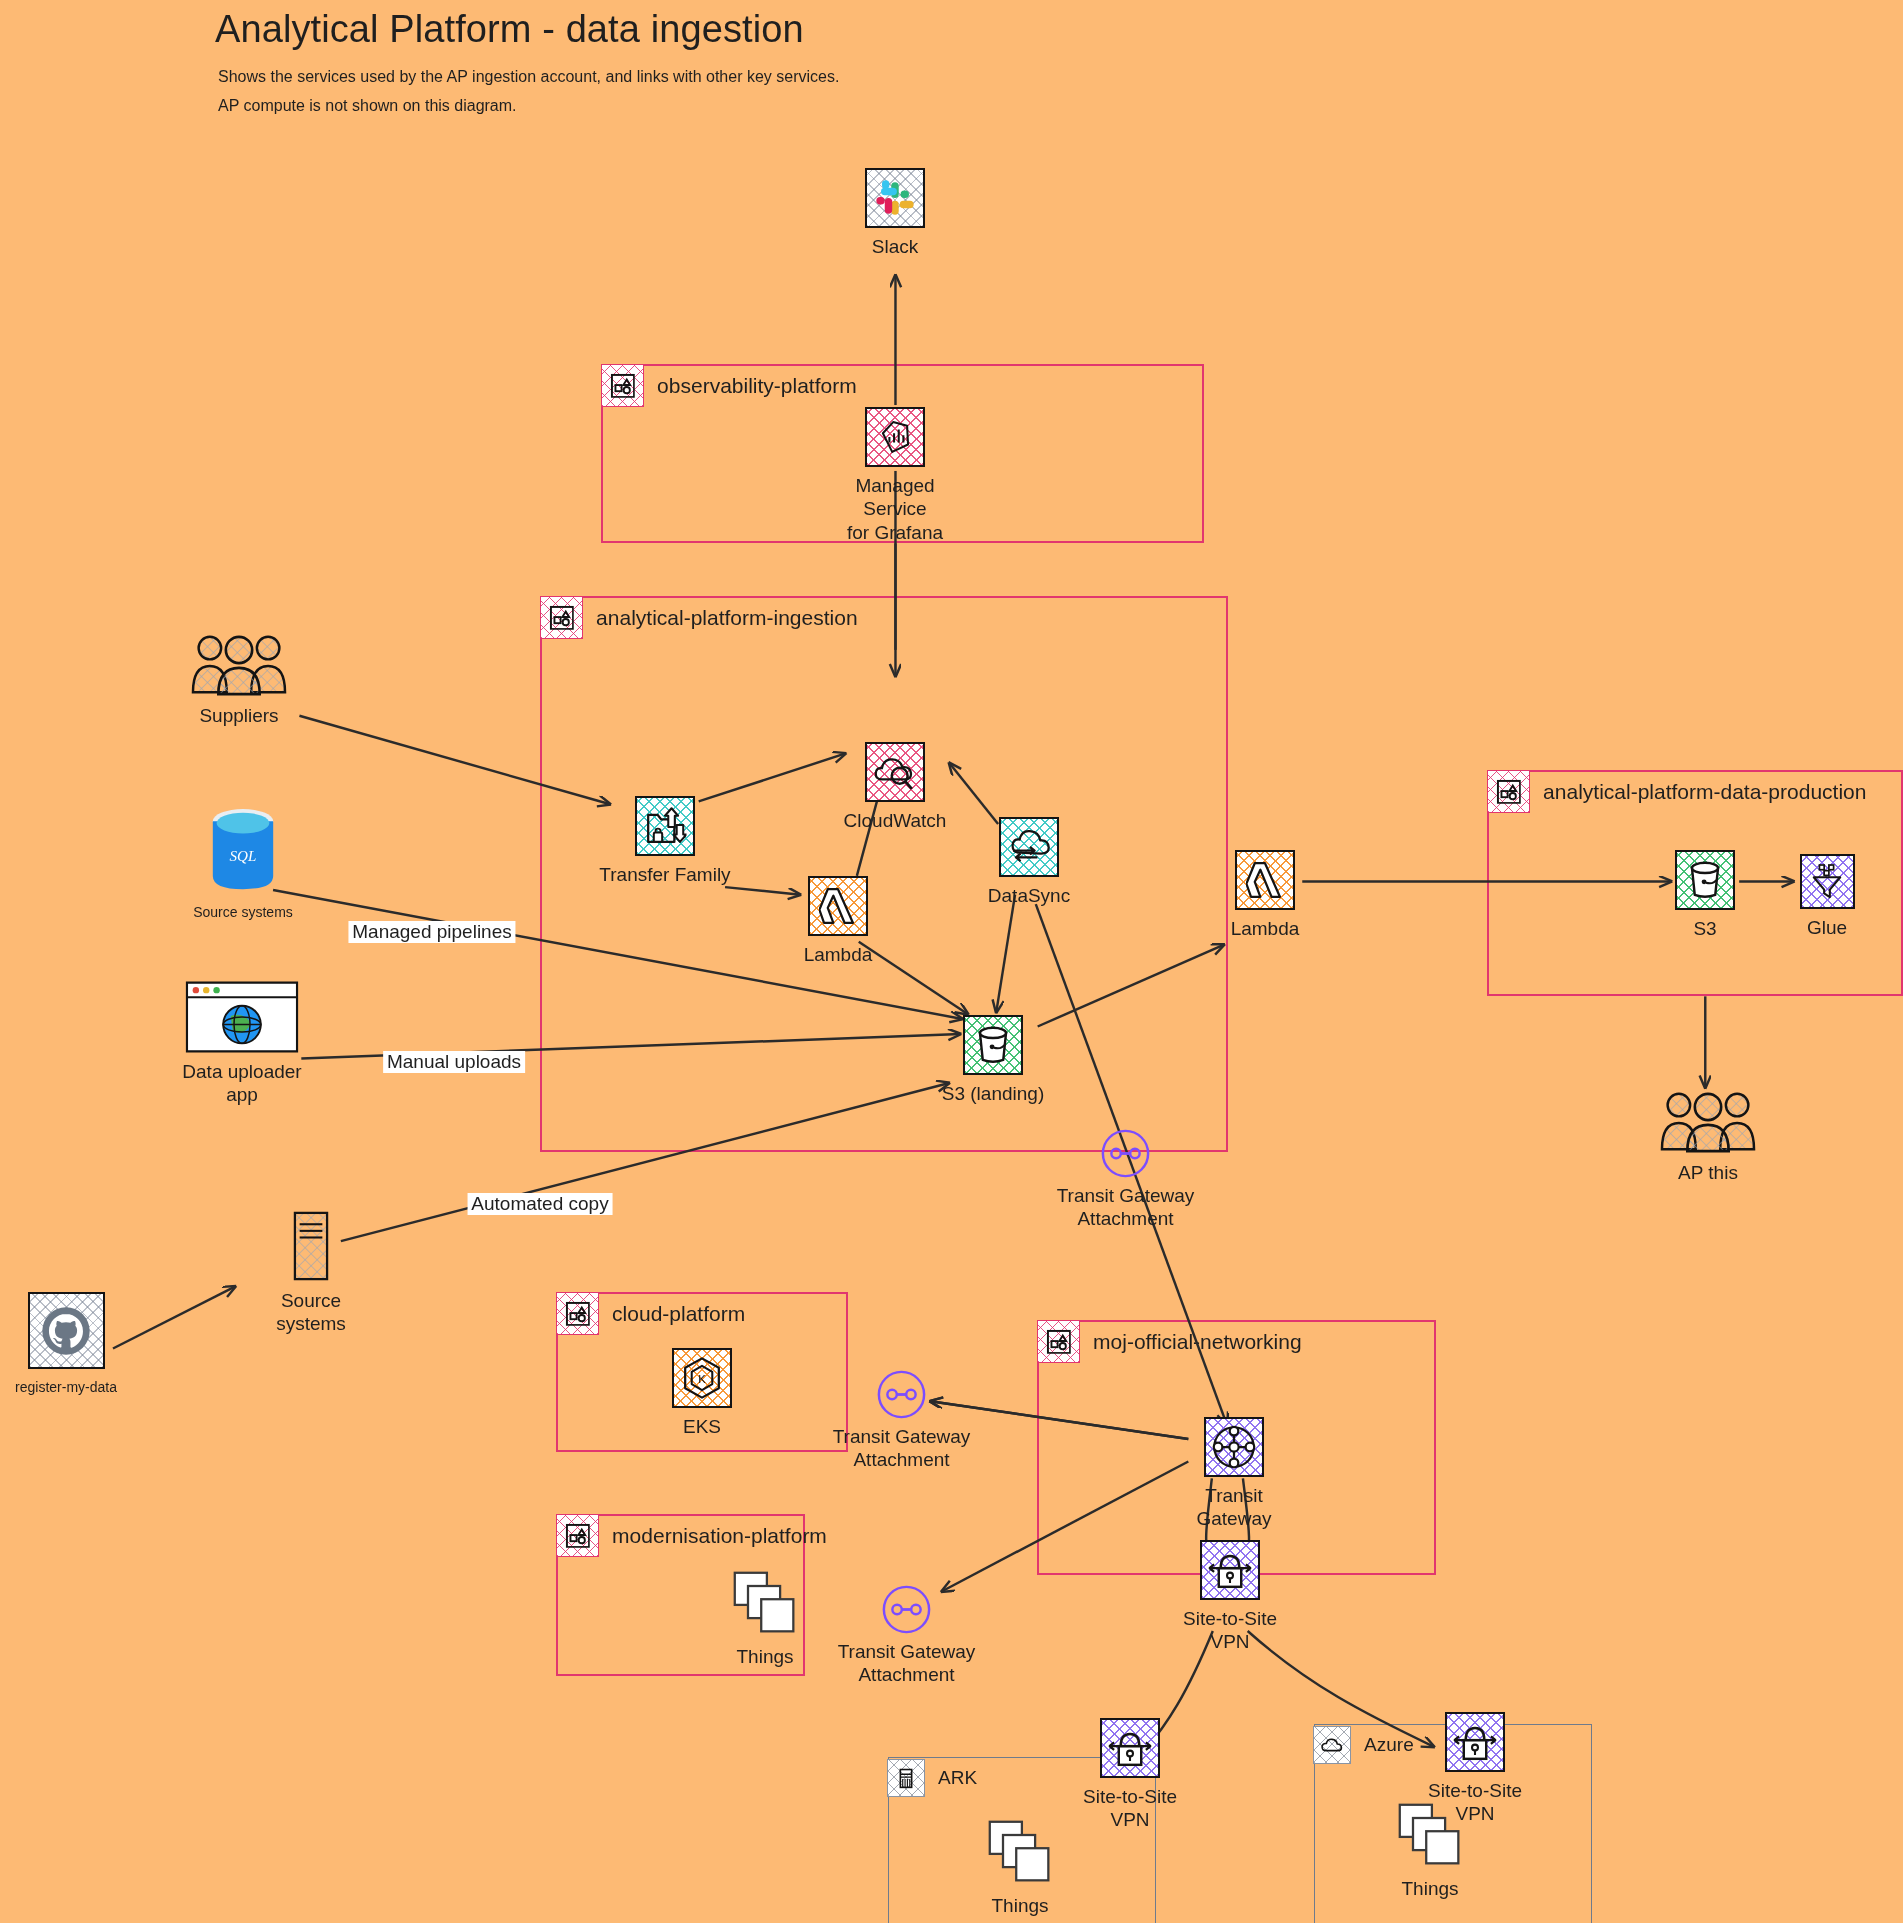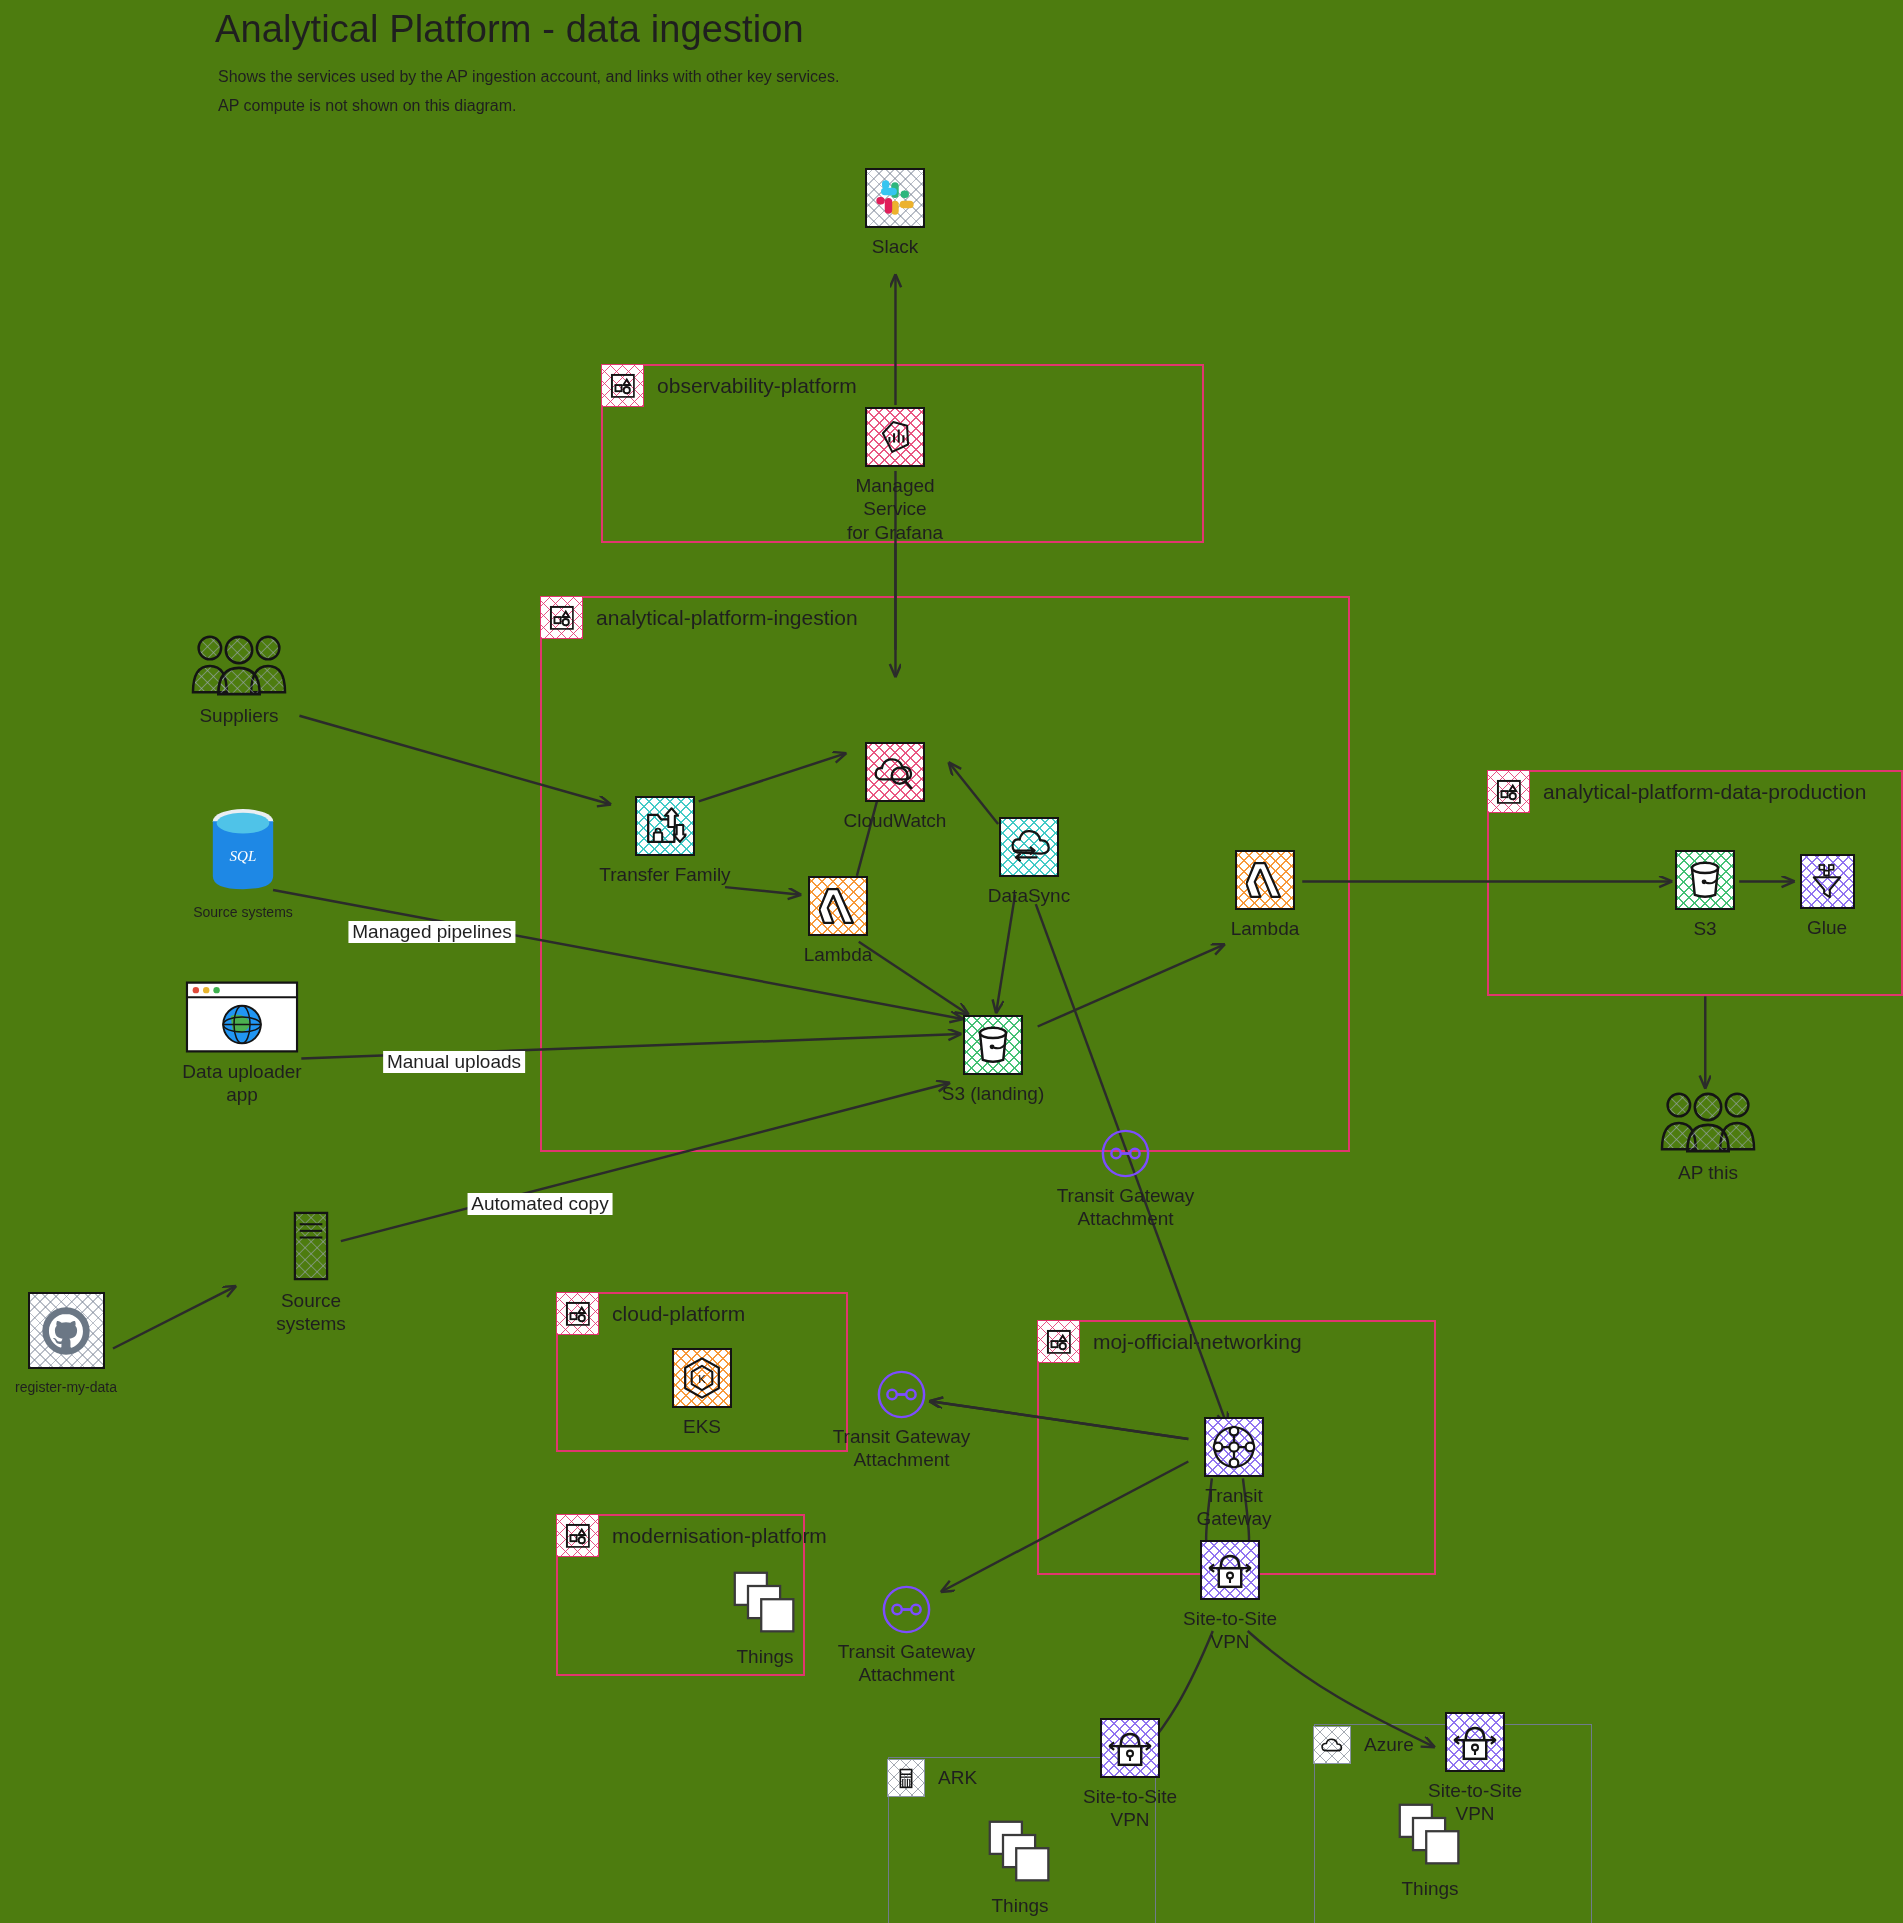--- a/index.html
+++ b/index.html
@@ -6,21 +6,21 @@
   body{
     font-family:"Liberation Sans","DejaVu Sans",sans-serif;
     color:#1a1a1a;
     -webkit-font-smoothing:antialiased;
   }
   #canvas{
     position:relative;
     width:1903px;
     height:1924px;
     overflow:hidden;
-    background:#4d7c0f;
+    background:#fdba74;
   }
   
   .page-title{
     position:absolute;
     left:215px; top:7.5px;
     font-size:38px;
     font-weight:400;
     letter-spacing:0.1px;
     color:#1f1f1f;
     white-space:nowrap;
@@ -159,21 +159,21 @@
           <rect x="1.2" y="1.2" width="23.6" height="23.6" fill="none" stroke="#141414" stroke-width="2.2"></rect>
           <rect x="5" y="12" width="6.5" height="6.5" fill="none" stroke="#141414" stroke-width="2"></rect>
           <path d="M17 6.2 L20.6 12 L13.4 12 Z" fill="none" stroke="#141414" stroke-width="2"></path>
           <circle cx="17" cy="17.4" r="3.3" fill="none" stroke="#141414" stroke-width="2"></circle>
         </svg>
       </span>
       <span class="group-title">observability-platform</span>
     </div>
   </div>
 
-  <div class="group" style="left:540px;top:596px;width:810px;height:556px;">
+  <div class="group" style="left:540px;top:596px;width:688px;height:556px;">
     <div class="group-head">
       <span class="group-badge">
         <svg width="24.5" height="24.5" viewBox="0 0 26 26">
           <rect x="1.2" y="1.2" width="23.6" height="23.6" fill="none" stroke="#141414" stroke-width="2.2"></rect>
           <rect x="5" y="12" width="6.5" height="6.5" fill="none" stroke="#141414" stroke-width="2"></rect>
           <path d="M17 6.2 L20.6 12 L13.4 12 Z" fill="none" stroke="#141414" stroke-width="2"></path>
           <circle cx="17" cy="17.4" r="3.3" fill="none" stroke="#141414" stroke-width="2"></circle>
         </svg>
       </span>
       <span class="group-title">analytical-platform-ingestion</span>

